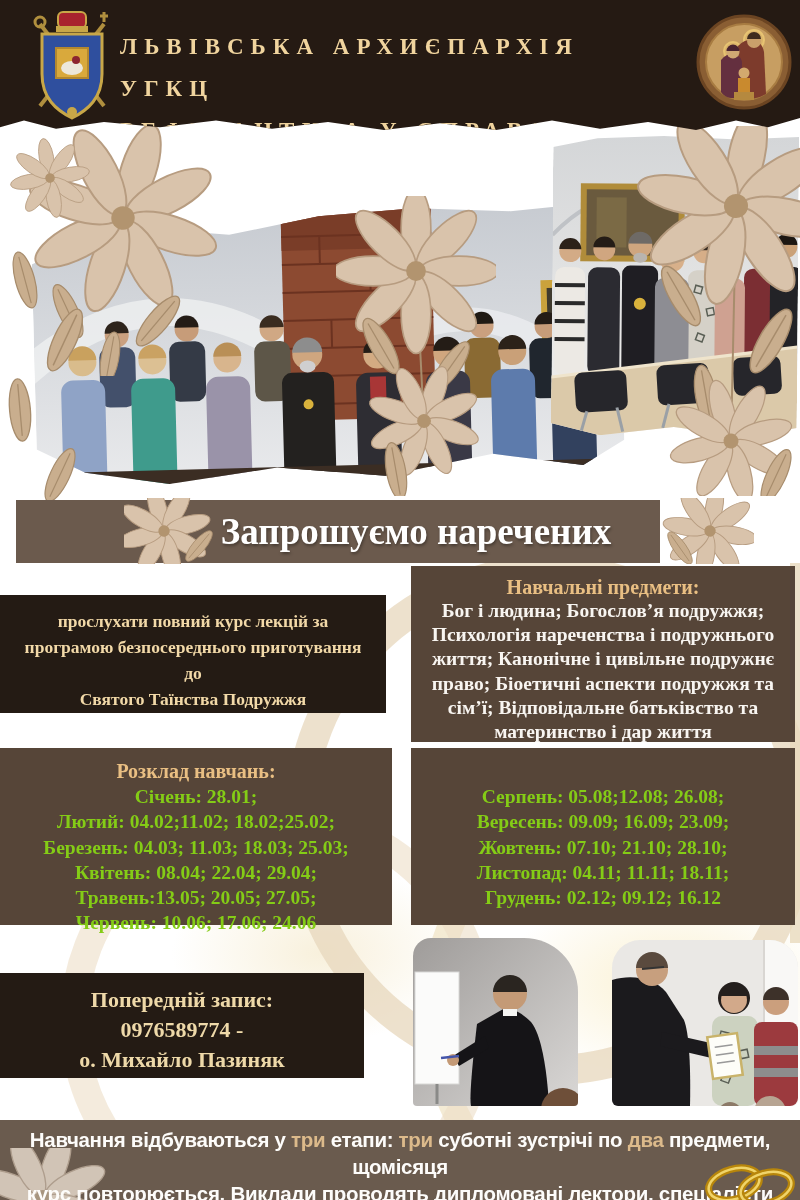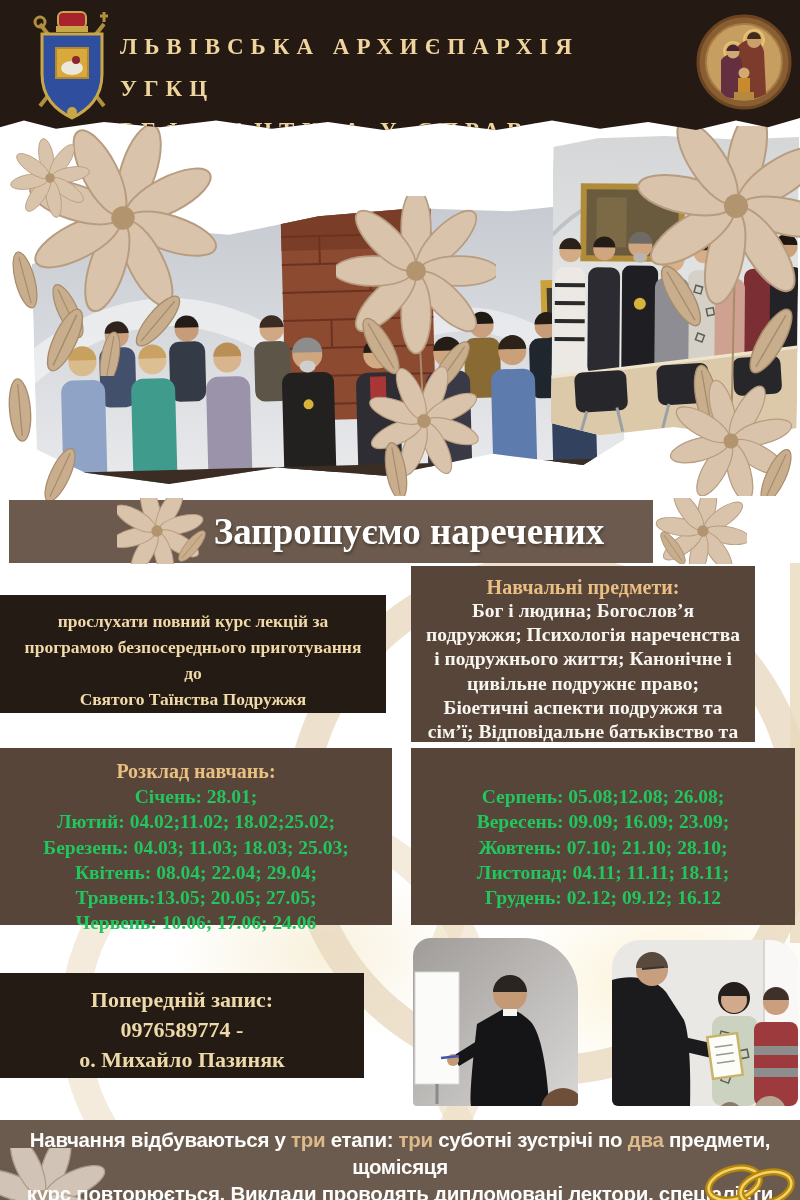--- a/index.html
+++ b/index.html
@@ -18,21 +18,21 @@
 
   
   .photoL{left:22px;top:208px;width:600px;height:272px;z-index:2;transform:rotate(-1.5deg);
     clip-path:polygon(2% 18%,10% 10%,22% 6%,35% 9%,50% 3%,66% 1%,82% 3%,100% 0,100% 88%,93% 97%,
       78% 92%,60% 99%,42% 95%,24% 100%,10% 95%,2% 86%);}
   .photoR{left:552px;top:136px;width:246px;height:300px;z-index:3;transform:rotate(.5deg);
     clip-path:polygon(0 4%,18% 1%,45% 0,75% 1%,100% 0,100% 97%,80% 100%,50% 97%,20% 100%,0 96%);}
   .dec{z-index:4;}
 
   
-  .banner{left:9px;top:500px;width:644px;height:63px;background:#6b5a4d;z-index:5;}
+  .banner{left:16px;top:500px;width:644px;height:63px;background:#6b5a4d;z-index:5;}
   .banner-title{left:0;top:0;width:800px;height:63px;line-height:63px;text-align:center;
     color:#ffffff;font-weight:bold;font-size:37px;text-shadow:1px 2px 3px rgba(0,0,0,.35);}
   .banner .dec{z-index:6;}
 
   
   .midbg{left:0;top:563px;width:800px;height:557px;overflow:hidden;z-index:1;}
   .ring{position:absolute;border-radius:50%;}
   .ringA{width:470px;height:470px;left:285px;top:-8px;border:30px solid rgba(231,215,188,.75);}
   .ringB{width:430px;height:430px;left:420px;top:210px;border:26px solid rgba(240,226,195,.7);}
   .ringC{width:380px;height:380px;left:60px;top:240px;border:28px solid rgba(236,222,198,.6);}
@@ -41,27 +41,27 @@
   .glowB{position:absolute;left:170px;top:300px;width:300px;height:180px;
     background:radial-gradient(ellipse,rgba(247,238,214,.85),rgba(247,238,214,0) 70%);}
   .edgestrip{position:absolute;left:790px;top:0;width:10px;height:380px;background:rgba(233,217,189,.8);}
 
   
   .box{z-index:2;text-align:center;}
   .dark{background:#241b14;}
   .brown{background:#564538;}
   .invite{left:0;top:595px;width:386px;height:118px;padding-top:13px;
     color:#f2d9a8;font-weight:bold;font-size:17.5px;line-height:26px;}
-  .subjects{left:411px;top:566px;width:344px;height:176px;padding:9px 12px 16px 12px;}
+  .subjects{left:411px;top:566px;width:384px;height:176px;padding:9px 12px 16px 12px;}
   .subjects .h{color:#e9bf83;font-weight:bold;font-size:20px;line-height:24px;}
   .subjects .b{color:#f8f5f1;font-weight:bold;font-size:19.5px;line-height:24.2px;}
   .schedL{left:0;top:748px;width:392px;height:177px;padding-top:11px;}
   .schedR{left:411px;top:748px;width:384px;height:177px;padding-top:36px;}
   .sched-h{color:#e9bf83;font-weight:bold;font-size:20px;line-height:25px;}
-  .sched-line{color:#22c55e;font-weight:bold;font-size:19.5px;line-height:25.3px;}
+  .sched-line{color:#84cc16;font-weight:bold;font-size:19.5px;line-height:25.3px;}
   .contact{left:0;top:973px;width:364px;height:105px;padding-top:12px;
     color:#eed9a9;font-weight:bold;font-size:22px;line-height:30px;}
 
   
   .photoLec{left:413px;top:938px;width:165px;height:168px;z-index:2;border-radius:18px 54px 4px 4px;overflow:hidden;}
   .photoCert{left:612px;top:940px;width:186px;height:166px;z-index:2;border-radius:28px 28px 6px 6px;overflow:hidden;}
 
   
   .footer{left:0;top:1120px;width:800px;height:80px;background:#6a5b4e;z-index:5;
     font-family:"Liberation Sans",sans-serif;}

